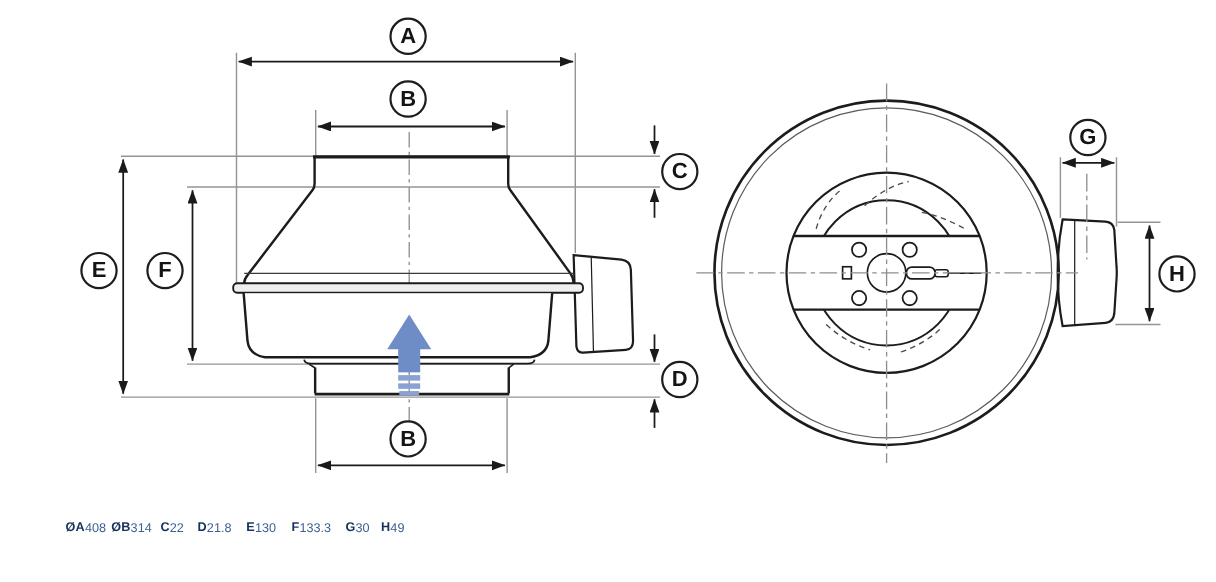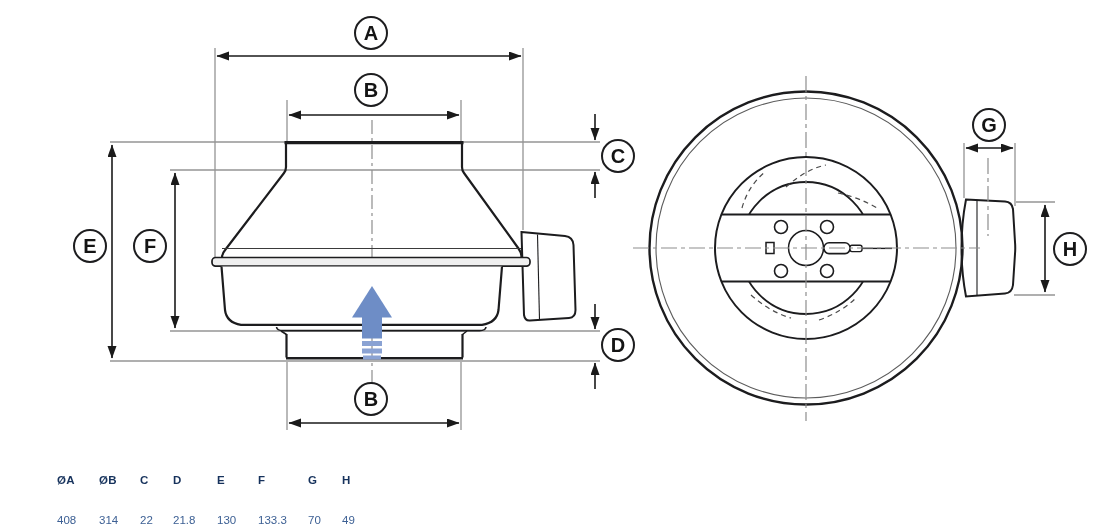--- a/index.html
+++ b/index.html
@@ -19,29 +19,28 @@
     background:#ffffff;
     box-sizing:border-box;
     display:flex;align-items:center;justify-content:center;
     font-weight:bold;font-size:20px;color:#141414;
     line-height:1;
   }
   #dims-table{
     position:absolute;left:57px;top:474px;
     display:flex;flex-direction:row;
   }
-  .dim-col{display:flex;flex-direction:column;justify-content:center;}
+  .dim-col{display:flex;flex-direction:row;justify-content:center;}
   .dim-col .hdr{
     font-size:11.5px;font-weight:bold;color:#16325c;
     line-height:13px;letter-spacing:.2px;
   }
   .dim-col .val{
     font-size:11.5px;font-weight:normal;color:#3d6094;
     line-height:14px;
-    margin-top:26px;
   }
   .w0{width:42px}.w1{width:41px}.w2{width:33px}.w3{width:44px}
   .w4{width:41px}.w5{width:50px}.w6{width:34px}.w7{width:30px}
 </style>
 </head>
 <body>
 
 <div id="stage">
 
   <svg id="drawing" width="1105" height="529" viewBox="0 0 1105 529">
@@ -209,21 +208,21 @@
     <div class="dim-col w4">
       <span class="hdr">E</span>
       <span class="val">130</span>
     </div>
     <div class="dim-col w5">
       <span class="hdr">F</span>
       <span class="val">133.3</span>
     </div>
     <div class="dim-col w6">
       <span class="hdr">G</span>
-      <span class="val">70</span>
+      <span class="val">30</span>
     </div>
     <div class="dim-col w7">
       <span class="hdr">H</span>
       <span class="val">49</span>
     </div>
   </div>
 
 </div>
 
 </body></html>

